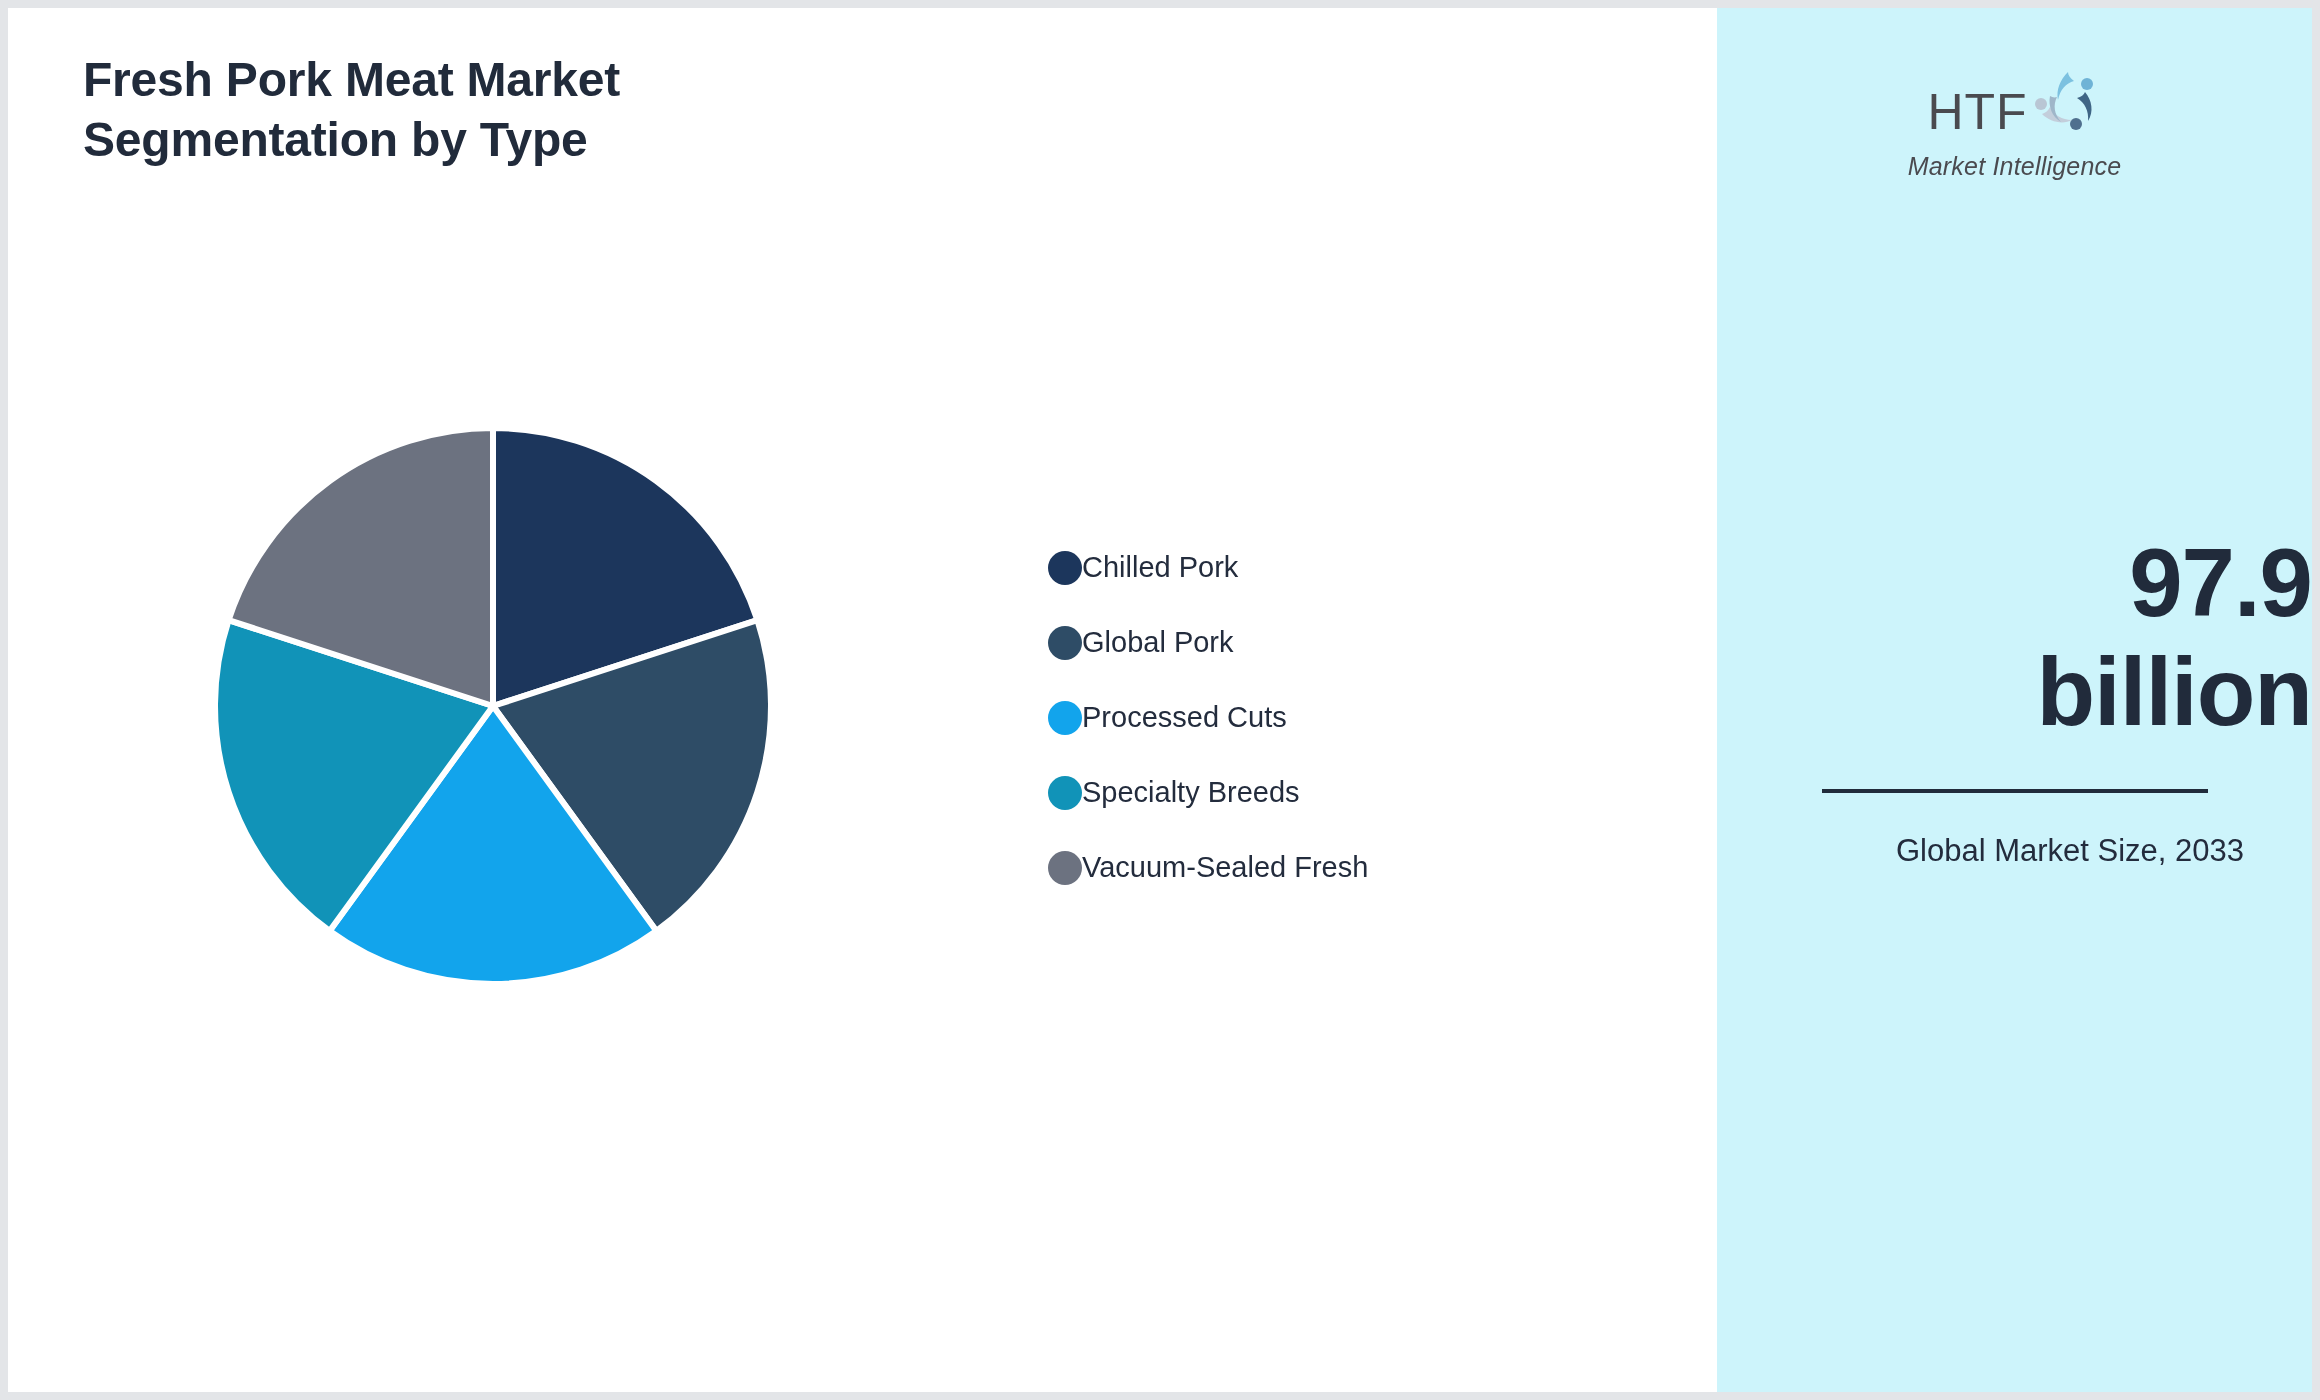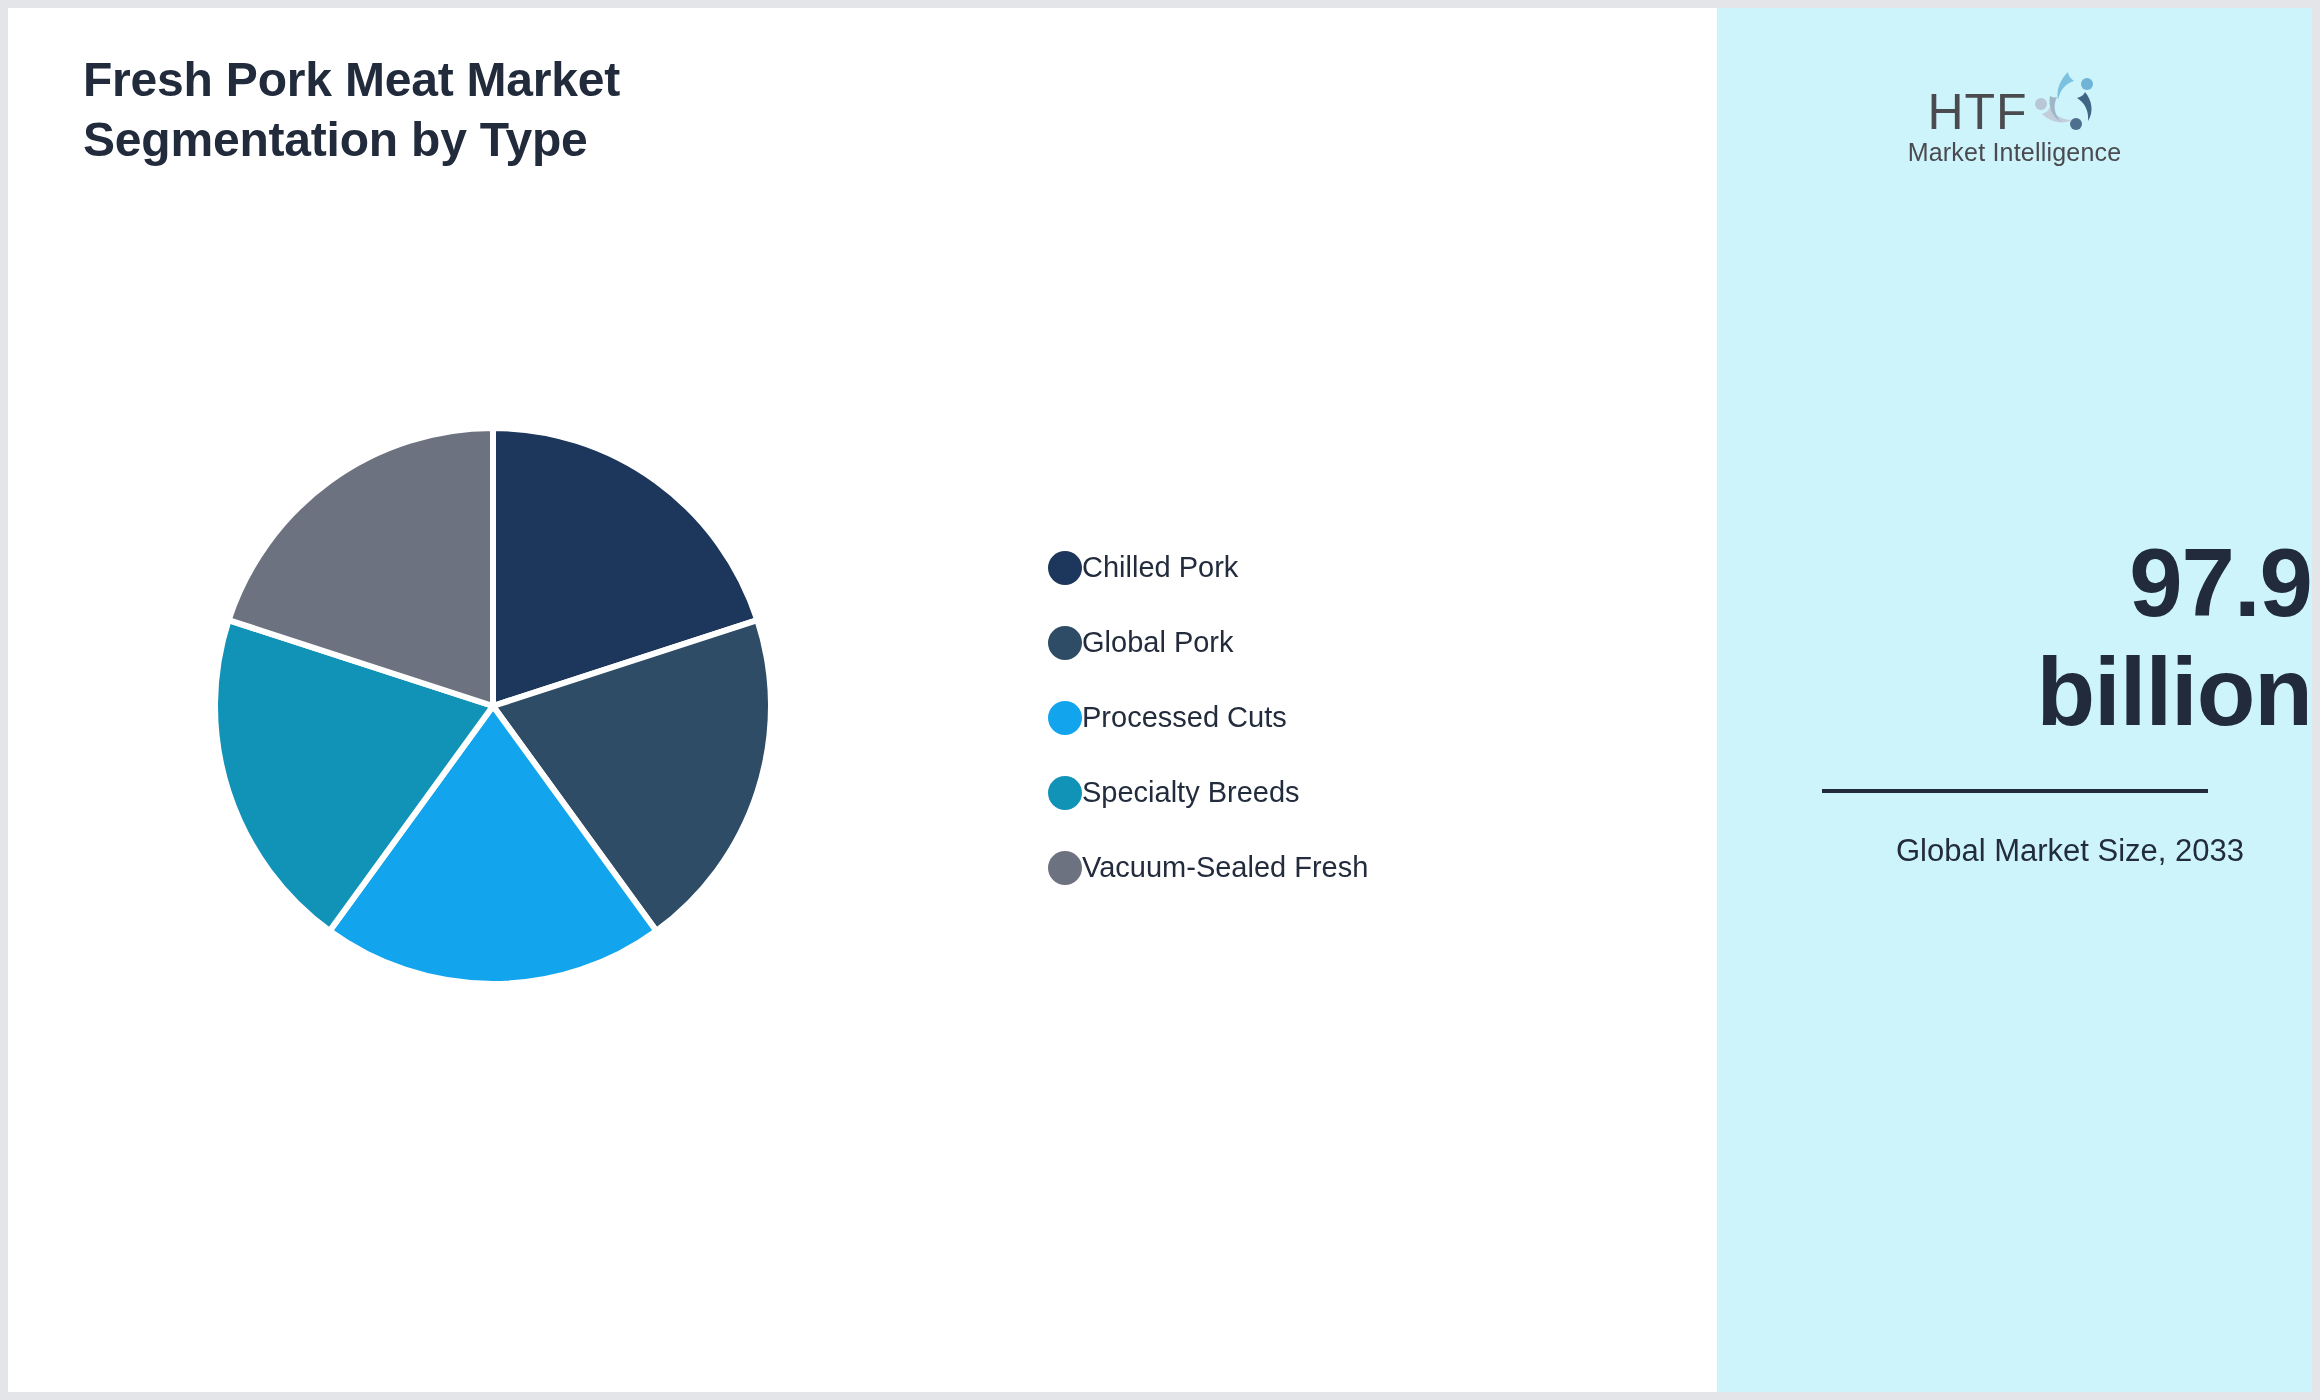--- a/index.html
+++ b/index.html
@@ -111,24 +111,25 @@
   }
   .logo-htf {
     font-family: Liberation Sans, sans-serif;
     font-size: 50px;
     color: #4a4a4f;
     line-height: 0.95;
     letter-spacing: 1px;
   }
   .logo-swirl { margin-left: 2px; margin-bottom: 2px; }
   .logo-sub {
-    margin-top: 2px;
+    margin-top: 16px;
     font-size: 25px;
     color: #4a4a4f;
     letter-spacing: 0.2px;
+    font-style: italic;
   }
 
   .stat-block {
     position: absolute;
     left: 0;
     top: 520px;
     width: 595px;
     text-align: right;
   }
   .stat-value {

